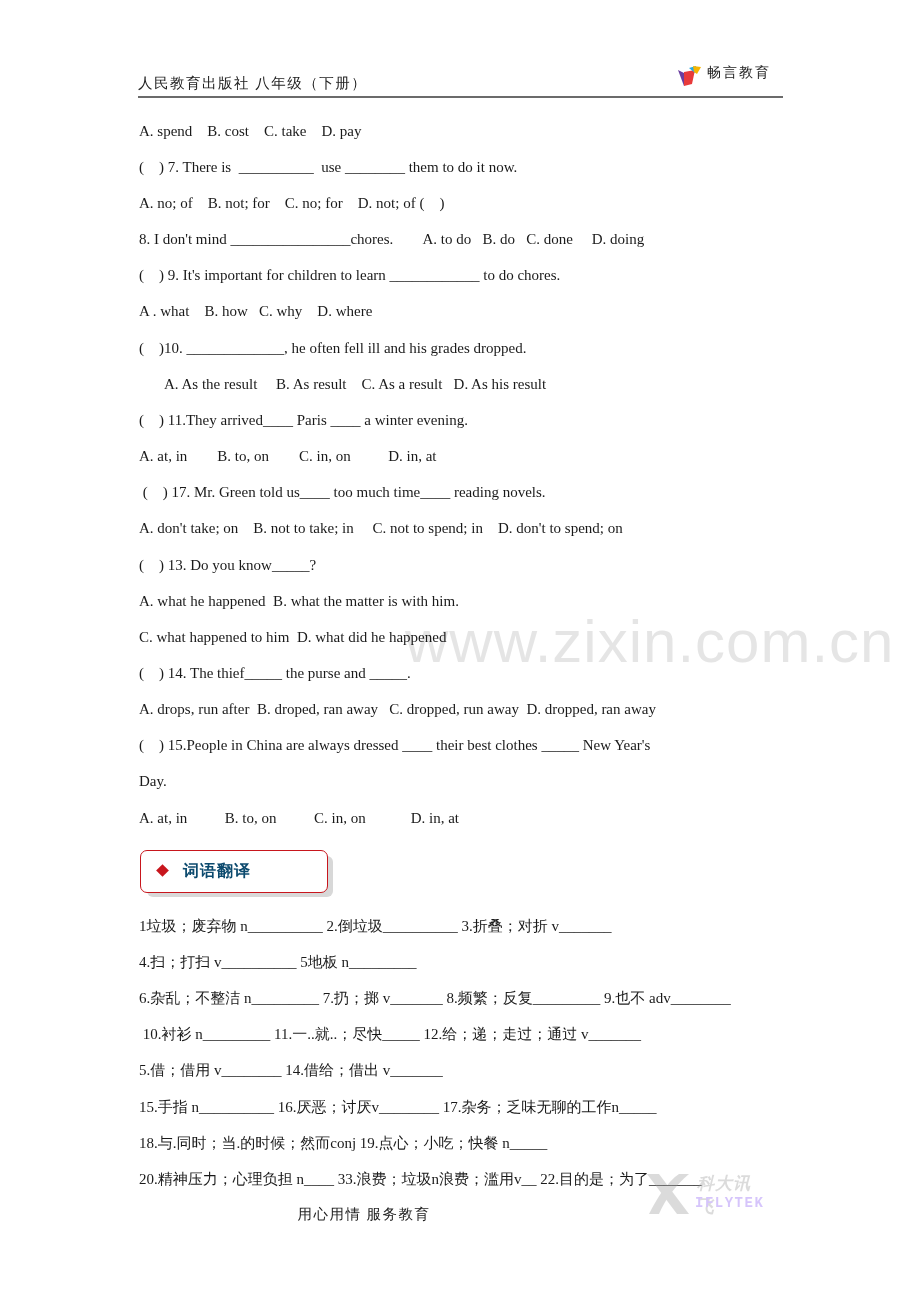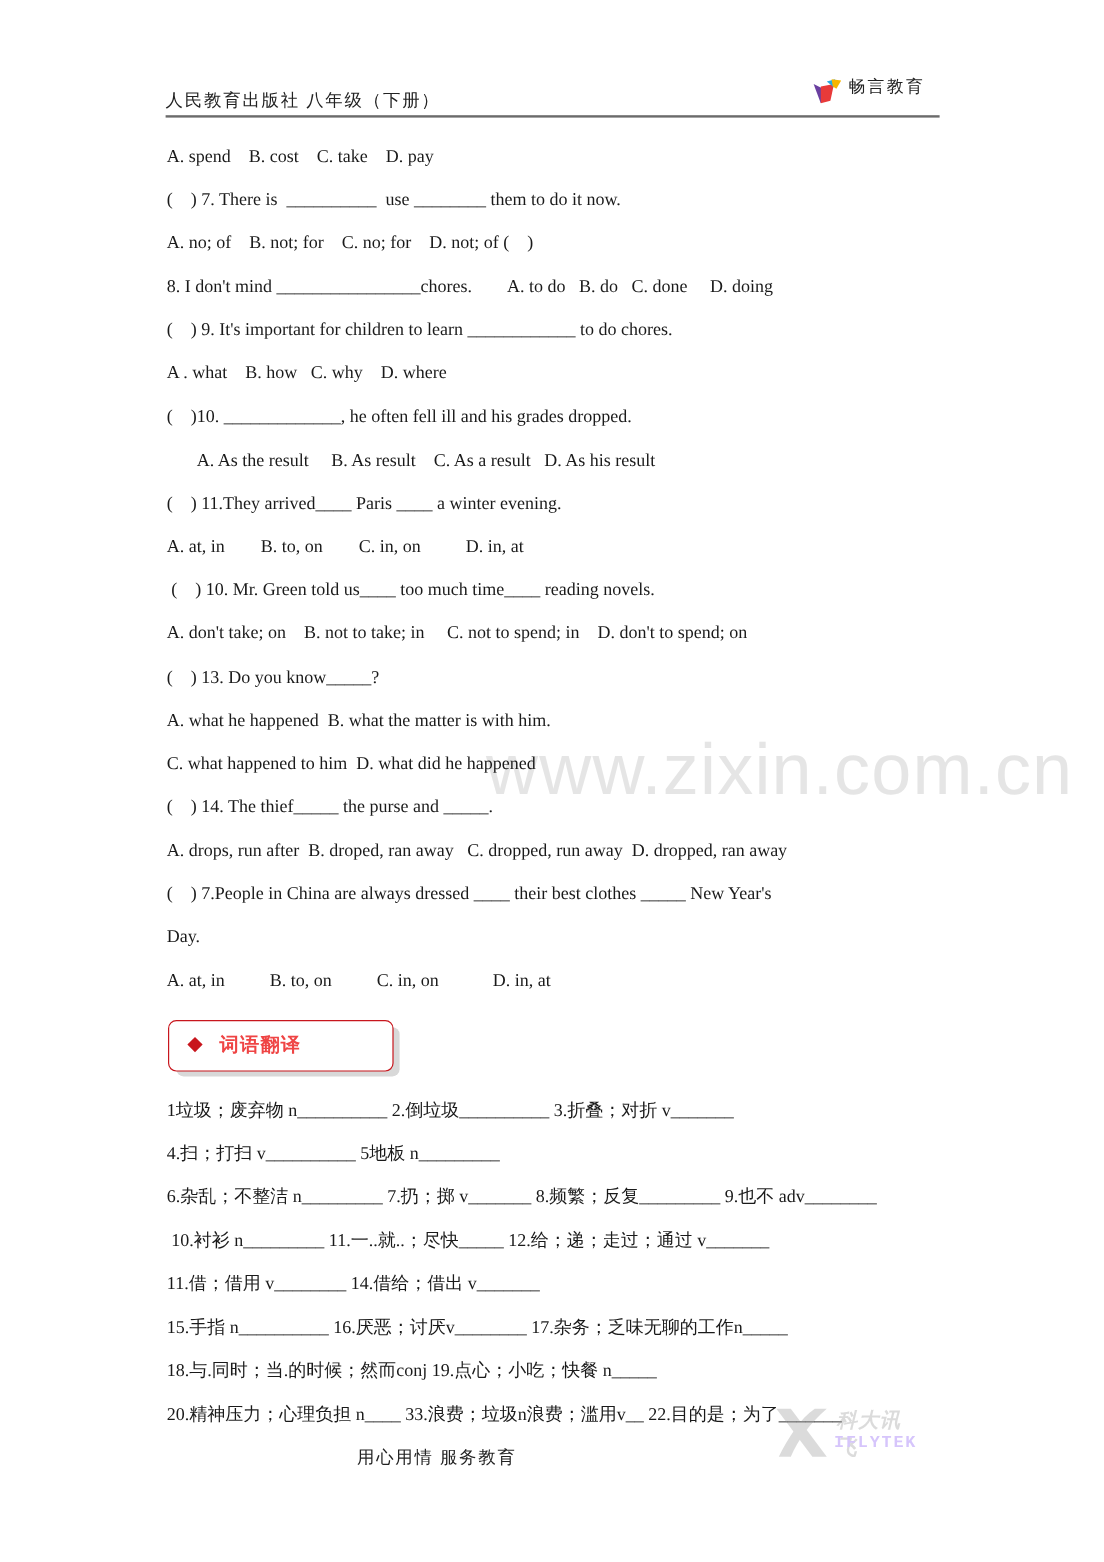--- a/index.html
+++ b/index.html
@@ -83,21 +83,21 @@
       background: #c8161d;
       transform: rotate(45deg);
     }
     .section-box .title {
       position: absolute;
       left: 42px;
       top: 10px;
       font-family: "DejaVu Sans", sans-serif;
       font-size: 16px;
       font-weight: bold;
-      color: #ef4444;
+      color: #0c4a6e;
       letter-spacing: 1px;
     }
     .watermark {
       position: absolute;
       left: 405px;
       top: 607px;
       font-family: "Liberation Sans", "DejaVu Sans", sans-serif;
       font-size: 60px;
       color: rgba(180,180,180,0.35);
       letter-spacing: 1px;
@@ -165,41 +165,41 @@
 <div class="line" style="top:122px">A. spend    B. cost    C. take    D. pay</div>
 <div class="line" style="top:158px">(    ) 7. There is  __________  use ________ them to do it now.</div>
 <div class="line" style="top:194px">A. no; of    B. not; for    C. no; for    D. not; of (    )</div>
 <div class="line" style="top:230px">8. I don't mind ________________chores.        A. to do   B. do   C. done     D. doing</div>
 <div class="line" style="top:266px">(    ) 9. It's important for children to learn ____________ to do chores.</div>
 <div class="line" style="top:302px">A . what    B. how   C. why    D. where</div>
 <div class="line" style="top:339px">(    )10. _____________, he often fell ill and his grades dropped.</div>
 <div class="line" style="top:375px; left:164px">A. As the result     B. As result    C. As a result   D. As his result</div>
 <div class="line" style="top:411px">(    ) 11.They arrived____ Paris ____ a winter evening.</div>
 <div class="line" style="top:447px">A. at, in        B. to, on        C. in, on          D. in, at</div>
-<div class="line" style="top:483px"> (    ) 10. Mr. Green told us____ too much time____ reading novels.</div>
+<div class="line" style="top:483px"> (    ) 17. Mr. Green told us____ too much time____ reading novels.</div>
 <div class="line" style="top:519px">A. don't take; on    B. not to take; in     C. not to spend; in    D. don't to spend; on</div>
 <div class="line" style="top:556px">(    ) 13. Do you know_____?</div>
 <div class="line" style="top:592px">A. what he happened  B. what the matter is with him.</div>
 <div class="line" style="top:628px">C. what happened to him  D. what did he happened</div>
 <div class="line" style="top:664px">(    ) 14. The thief_____ the purse and _____.</div>
 <div class="line" style="top:700px">A. drops, run after  B. droped, ran away   C. dropped, run away  D. dropped, ran away</div>
-<div class="line" style="top:736px">(    ) 7.People in China are always dressed ____ their best clothes _____ New Year's</div>
+<div class="line" style="top:736px">(    ) 15.People in China are always dressed ____ their best clothes _____ New Year's</div>
 <div class="line" style="top:772px">Day.</div>
 <div class="line" style="top:809px">A. at, in          B. to, on          C. in, on            D. in, at</div>
 
 <div class="section-box">
   <div class="diamond"></div>
   <div class="title">词语翻译</div>
 </div>
 
 <div class="line" style="top:917px">1垃圾；废弃物 n__________ 2.倒垃圾__________ 3.折叠；对折 v_______</div>
 <div class="line" style="top:953px">4.扫；打扫 v__________ 5地板 n_________</div>
 <div class="line" style="top:989px">6.杂乱；不整洁 n_________ 7.扔；掷 v_______ 8.频繁；反复_________ 9.也不 adv________</div>
 <div class="line" style="top:1025px"> 10.衬衫 n_________ 11.一..就..；尽快_____ 12.给；递；走过；通过 v_______</div>
-<div class="line" style="top:1061px">11.借；借用 v________ 14.借给；借出 v_______</div>
+<div class="line" style="top:1061px">5.借；借用 v________ 14.借给；借出 v_______</div>
 <div class="line" style="top:1098px">15.手指 n__________ 16.厌恶；讨厌v________ 17.杂务；乏味无聊的工作n_____</div>
 <div class="line" style="top:1134px">18.与.同时；当.的时候；然而conj 19.点心；小吃；快餐 n_____</div>
 <div class="line" style="top:1170px">20.精神压力；心理负担 n____ 33.浪费；垃圾n浪费；滥用v__ 22.目的是；为了_______</div>
 
 <div class="iflytek">
   <svg width="50" height="50" viewBox="0 0 50 50" style="position:absolute;left:0;top:0">
     <path d="M4 6 L16 6 L46 46 L34 46 Z" fill="#9a9a9a"></path>
     <path d="M46 6 L36 6 C24 14 14 30 6 46 L16 46 C22 32 32 18 46 6 Z" fill="#9a9a9a"></path>
   </svg>
   <div class="cn">科大讯飞</div>

